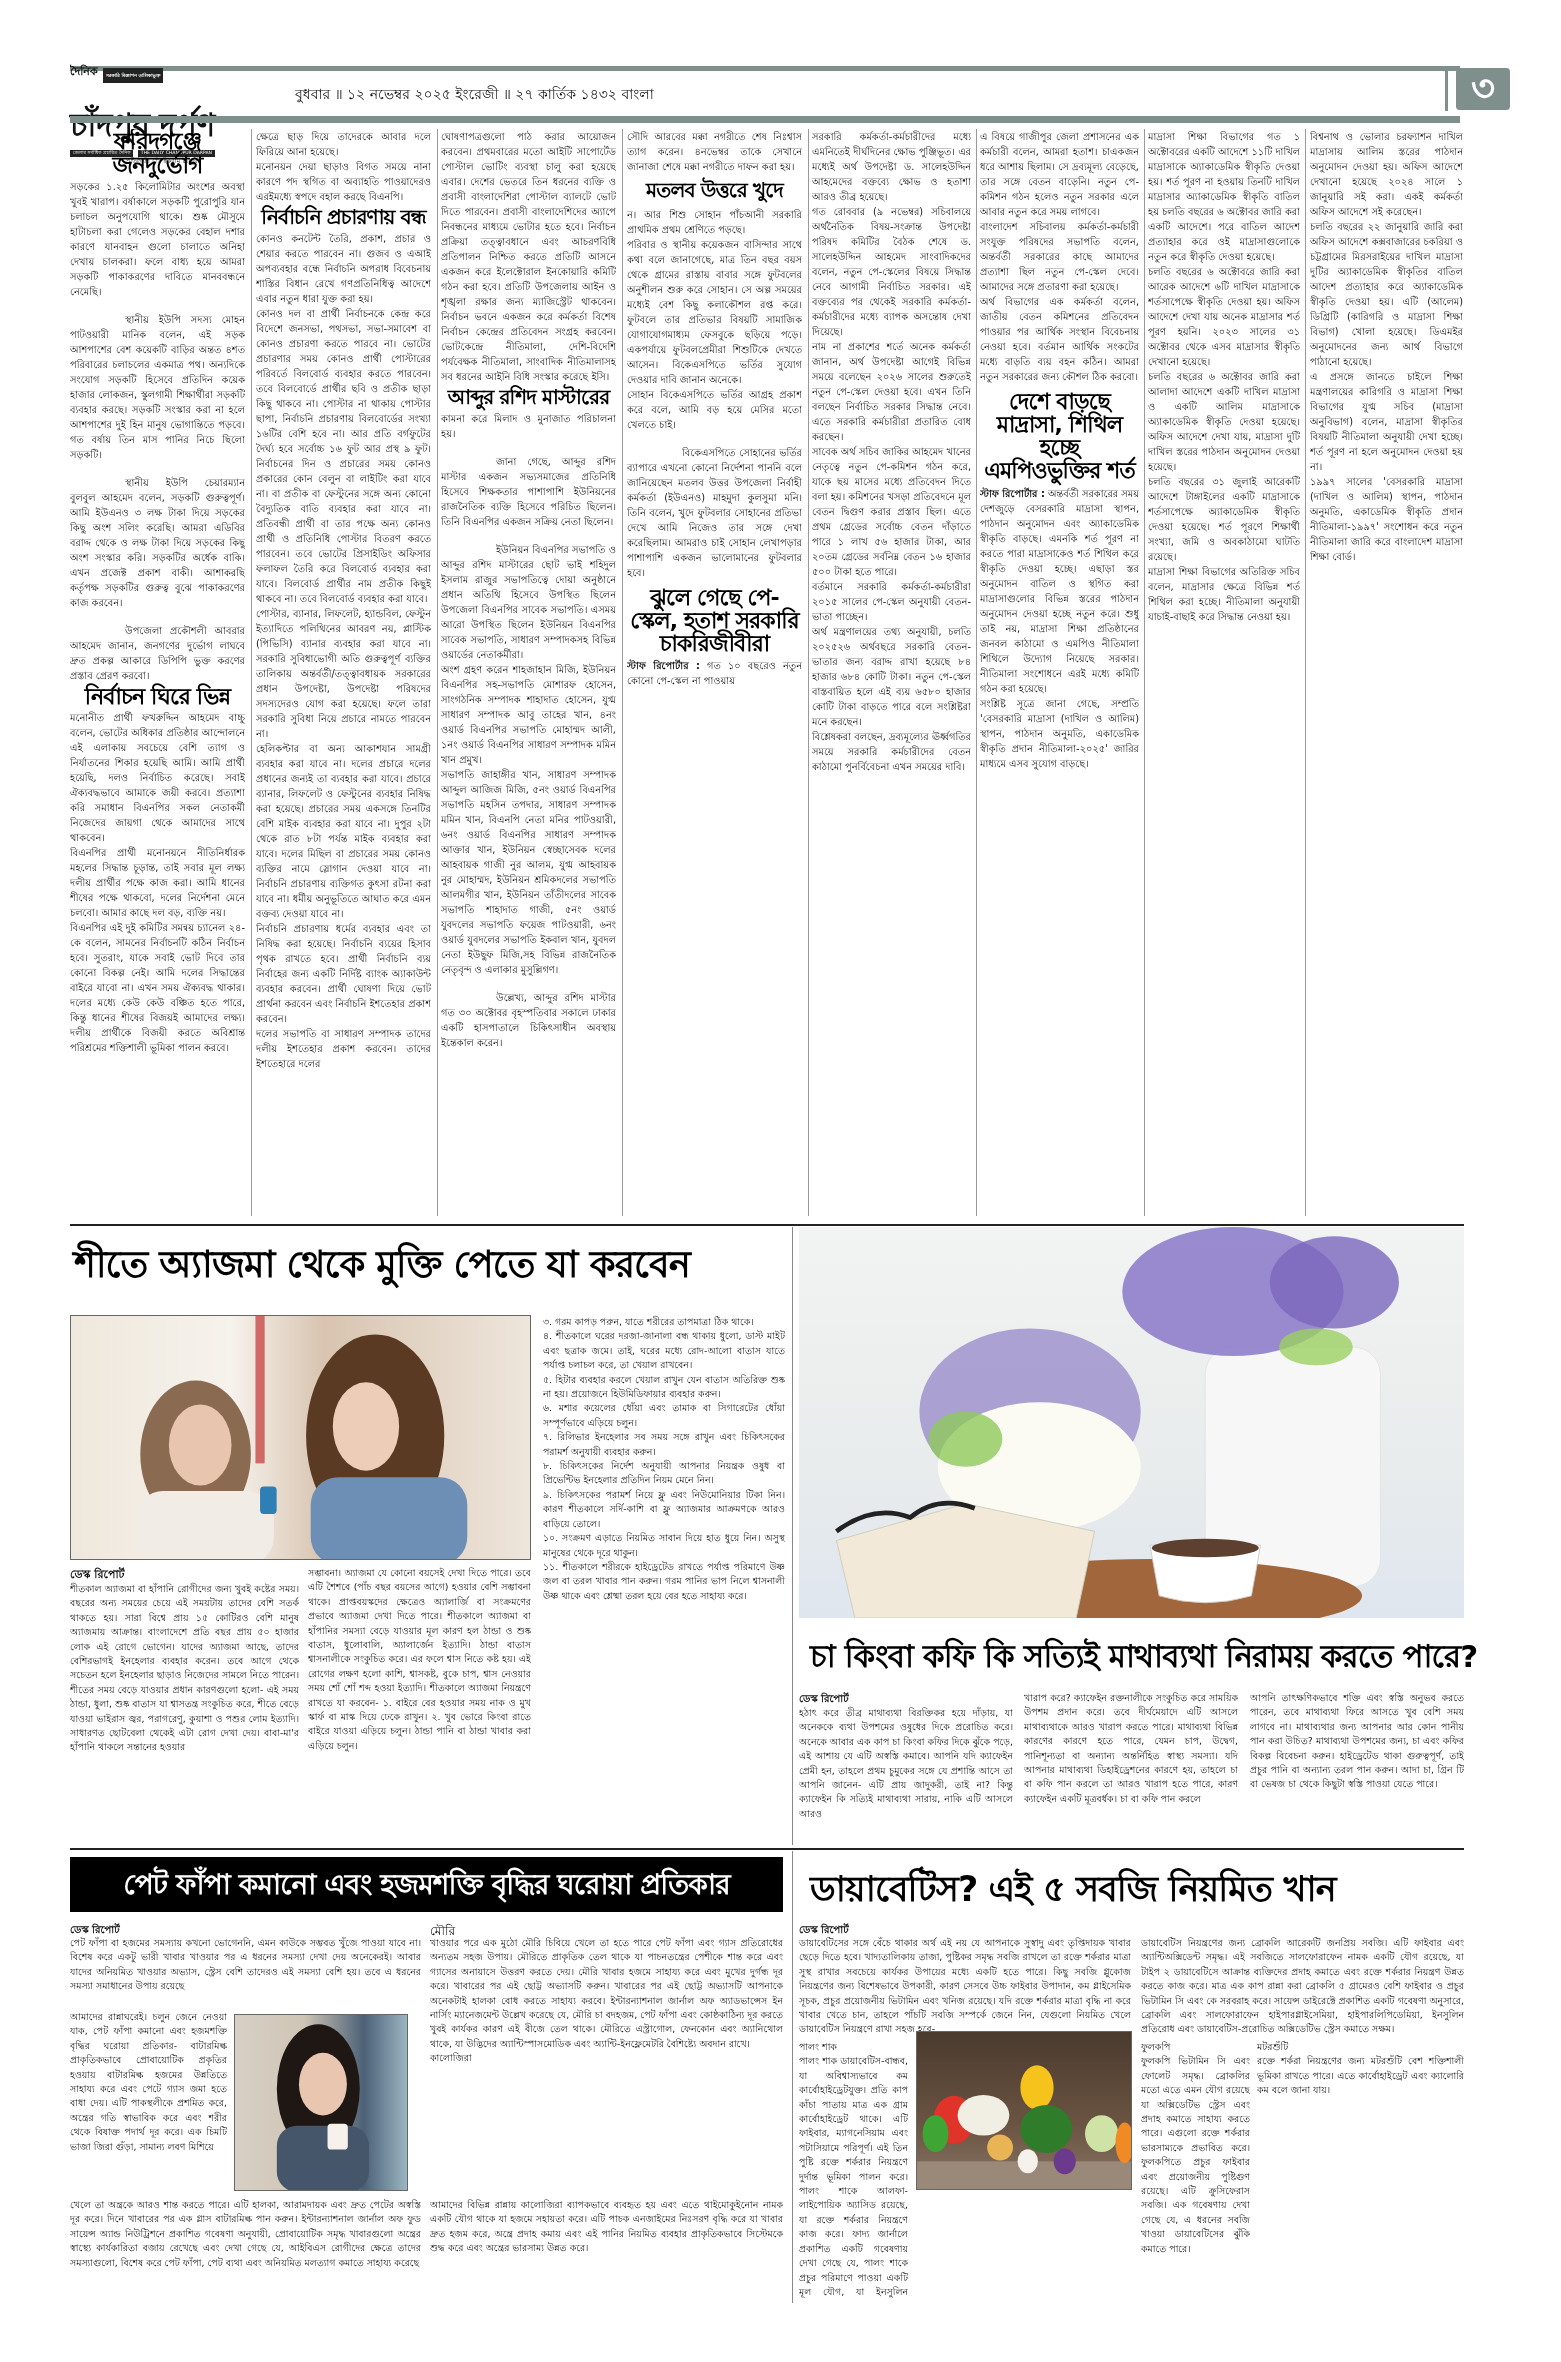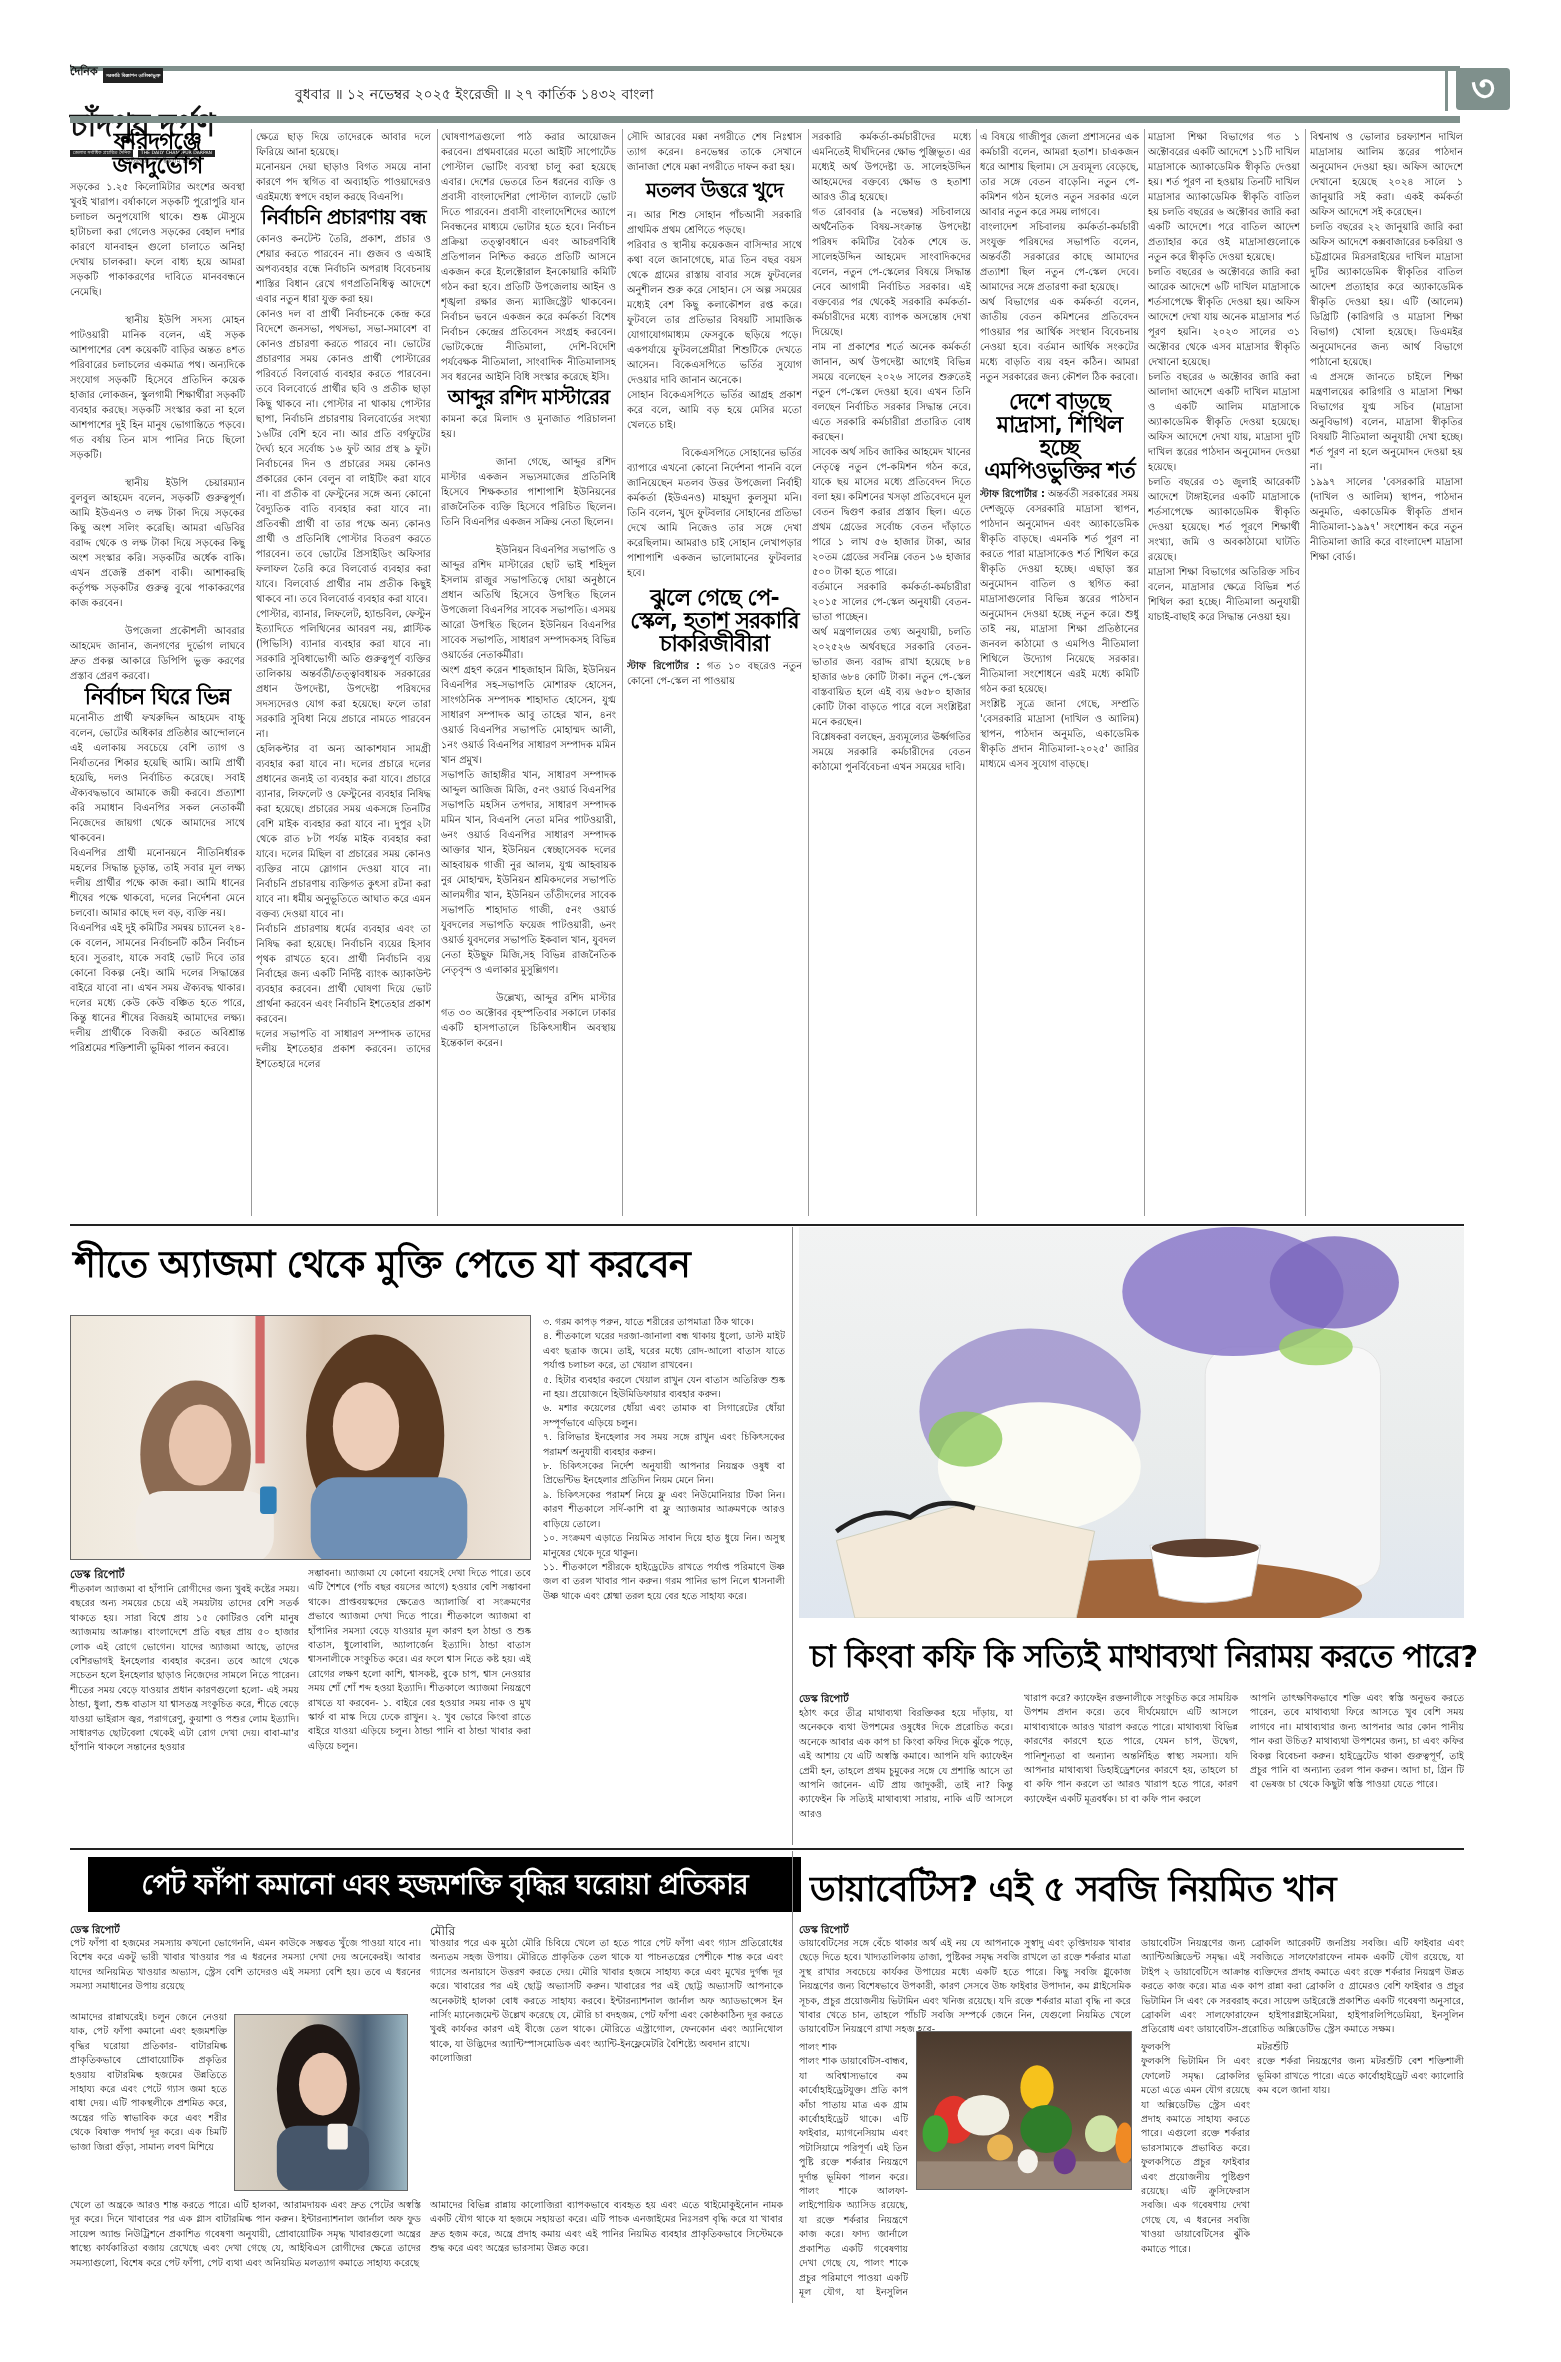--- a/index.html
+++ b/index.html
@@ -191,21 +191,21 @@
 </div>
 <div class="small-col" style="left:1024px;top:1691px;width:214px;height:144px;">
   <p>খারাপ করে? ক্যাফেইন রক্তনালীকে সংকুচিত করে সাময়িক উপশম প্রদান করে। তবে দীর্ঘমেয়াদে এটি আসলে মাথাব্যথাকে আরও খারাপ করতে পারে। মাথাব্যথা বিভিন্ন কারণের কারণে হতে পারে, যেমন চাপ, উদ্বেগ, পানিশূন্যতা বা অন্যান্য অন্তর্নিহিত স্বাস্থ্য সমস্যা। যদি আপনার মাথাব্যথা ডিহাইড্রেশনের কারণে হয়, তাহলে চা বা কফি পান করলে তা আরও খারাপ হতে পারে, কারণ ক্যাফেইন একটি মূত্রবর্ধক। চা বা কফি পান করলে</p>
 </div>
 <div class="small-col" style="left:1250px;top:1691px;width:214px;height:144px;">
   <p>আপনি তাৎক্ষণিকভাবে শক্তি এবং স্বস্তি অনুভব করতে পারেন, তবে মাথাব্যথা ফিরে আসতে খুব বেশি সময় লাগবে না। মাথাব্যথার জন্য আপনার আর কোন পানীয় পান করা উচিত? মাথাব্যথা উপশমের জন্য, চা এবং কফির বিকল্প বিবেচনা করুন। হাইড্রেটেড থাকা গুরুত্বপূর্ণ, তাই প্রচুর পানি বা অন্যান্য তরল পান করুন। আদা চা, গ্রিন টি বা ভেষজ চা থেকে কিছুটা স্বস্তি পাওয়া যেতে পারে।</p>
 </div>
 
 <div class="hsep" style="left:70px;top:1848px;width:1394px;"></div>
 
-<div class="abs black-banner" style="left:88px;top:1857px;width:713px;height:55px;">
+<div class="abs black-banner" style="left:70px;top:1857px;width:713px;height:55px;">
   <div class="big-head" style="color:#fff;font-size:28px;line-height:55px;">পেট ফাঁপা কমানো এবং হজমশক্তি বৃদ্ধির ঘরোয়া প্রতিকার</div>
 </div>
 <div class="abs byline" style="left:70px;top:1922px;font-size:10px;">ডেস্ক রিপোর্ট</div>
 <div class="small-col" style="left:70px;top:1936px;width:351px;height:74px;">
   <p>পেট ফাঁপা বা হজমের সমস্যায় কখনো ভোগেননি, এমন কাউকে সম্ভবত খুঁজে পাওয়া যাবে না। বিশেষ করে একটু ভারী খাবার খাওয়ার পর এ ধরনের সমস্যা দেখা দেয় অনেকেরই। আবার যাদের অনিয়মিত খাওয়ার অভ্যাস, স্ট্রেস বেশি তাদেরও এই সমস্যা বেশি হয়। তবে এ ধরনের সমস্যা সমাধানের উপায় রয়েছে</p>
 </div>
 <div class="small-col" style="left:70px;top:2010px;width:157px;height:185px;">
   <p>আমাদের রান্নাঘরেই। চলুন জেনে নেওয়া যাক, পেট ফাঁপা কমানো এবং হজমশক্তি বৃদ্ধির ঘরোয়া প্রতিকার- বাটারমিল্ক প্রাকৃতিকভাবে প্রোবায়োটিক প্রকৃতির হওয়ায় বাটারমিল্ক হজমের উন্নতিতে সাহায্য করে এবং পেটে গ্যাস জমা হতে বাধা দেয়। এটি পাকস্থলীকে প্রশমিত করে, অন্ত্রের গতি স্বাভাবিক করে এবং শরীর থেকে বিষাক্ত পদার্থ দূর করে। এক চিমটি ভাজা জিরা গুঁড়া, সামান্য লবণ মিশিয়ে</p>
 </div>
 <div class="photo" style="left:234px;top:2014px;width:174px;height:177px;background:linear-gradient(90deg,#d7d0c4 0%,#cfc5b6 40%,#4c6176 75%,#9bb6c2 100%);">

